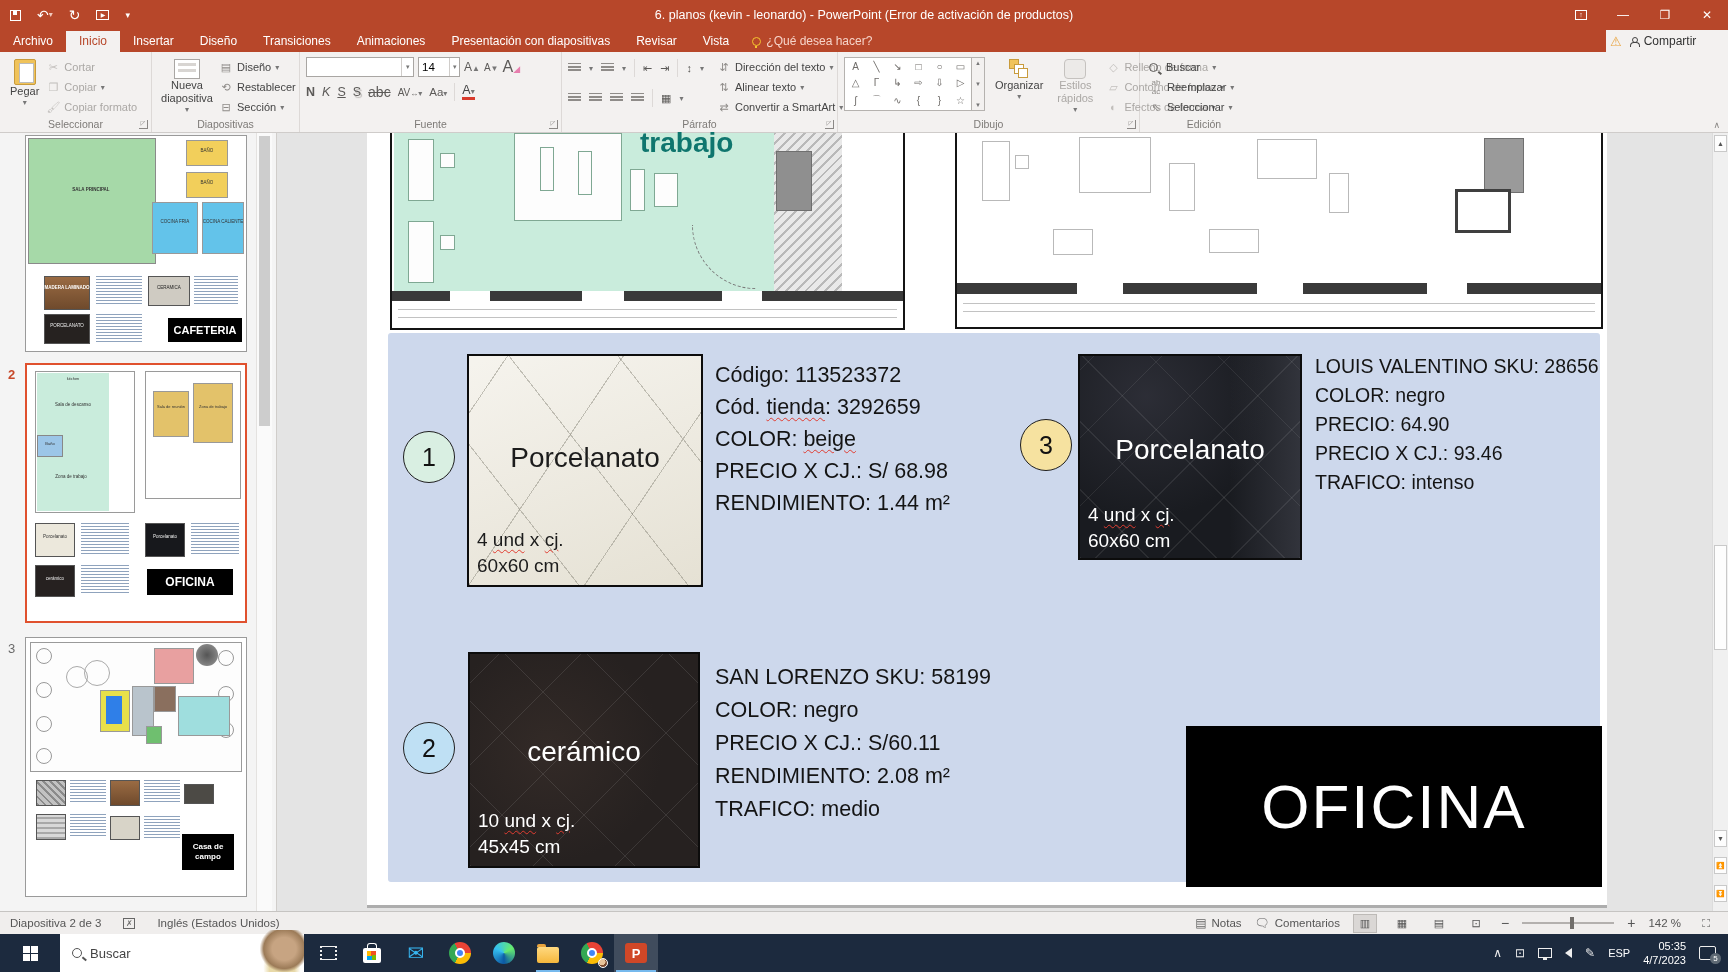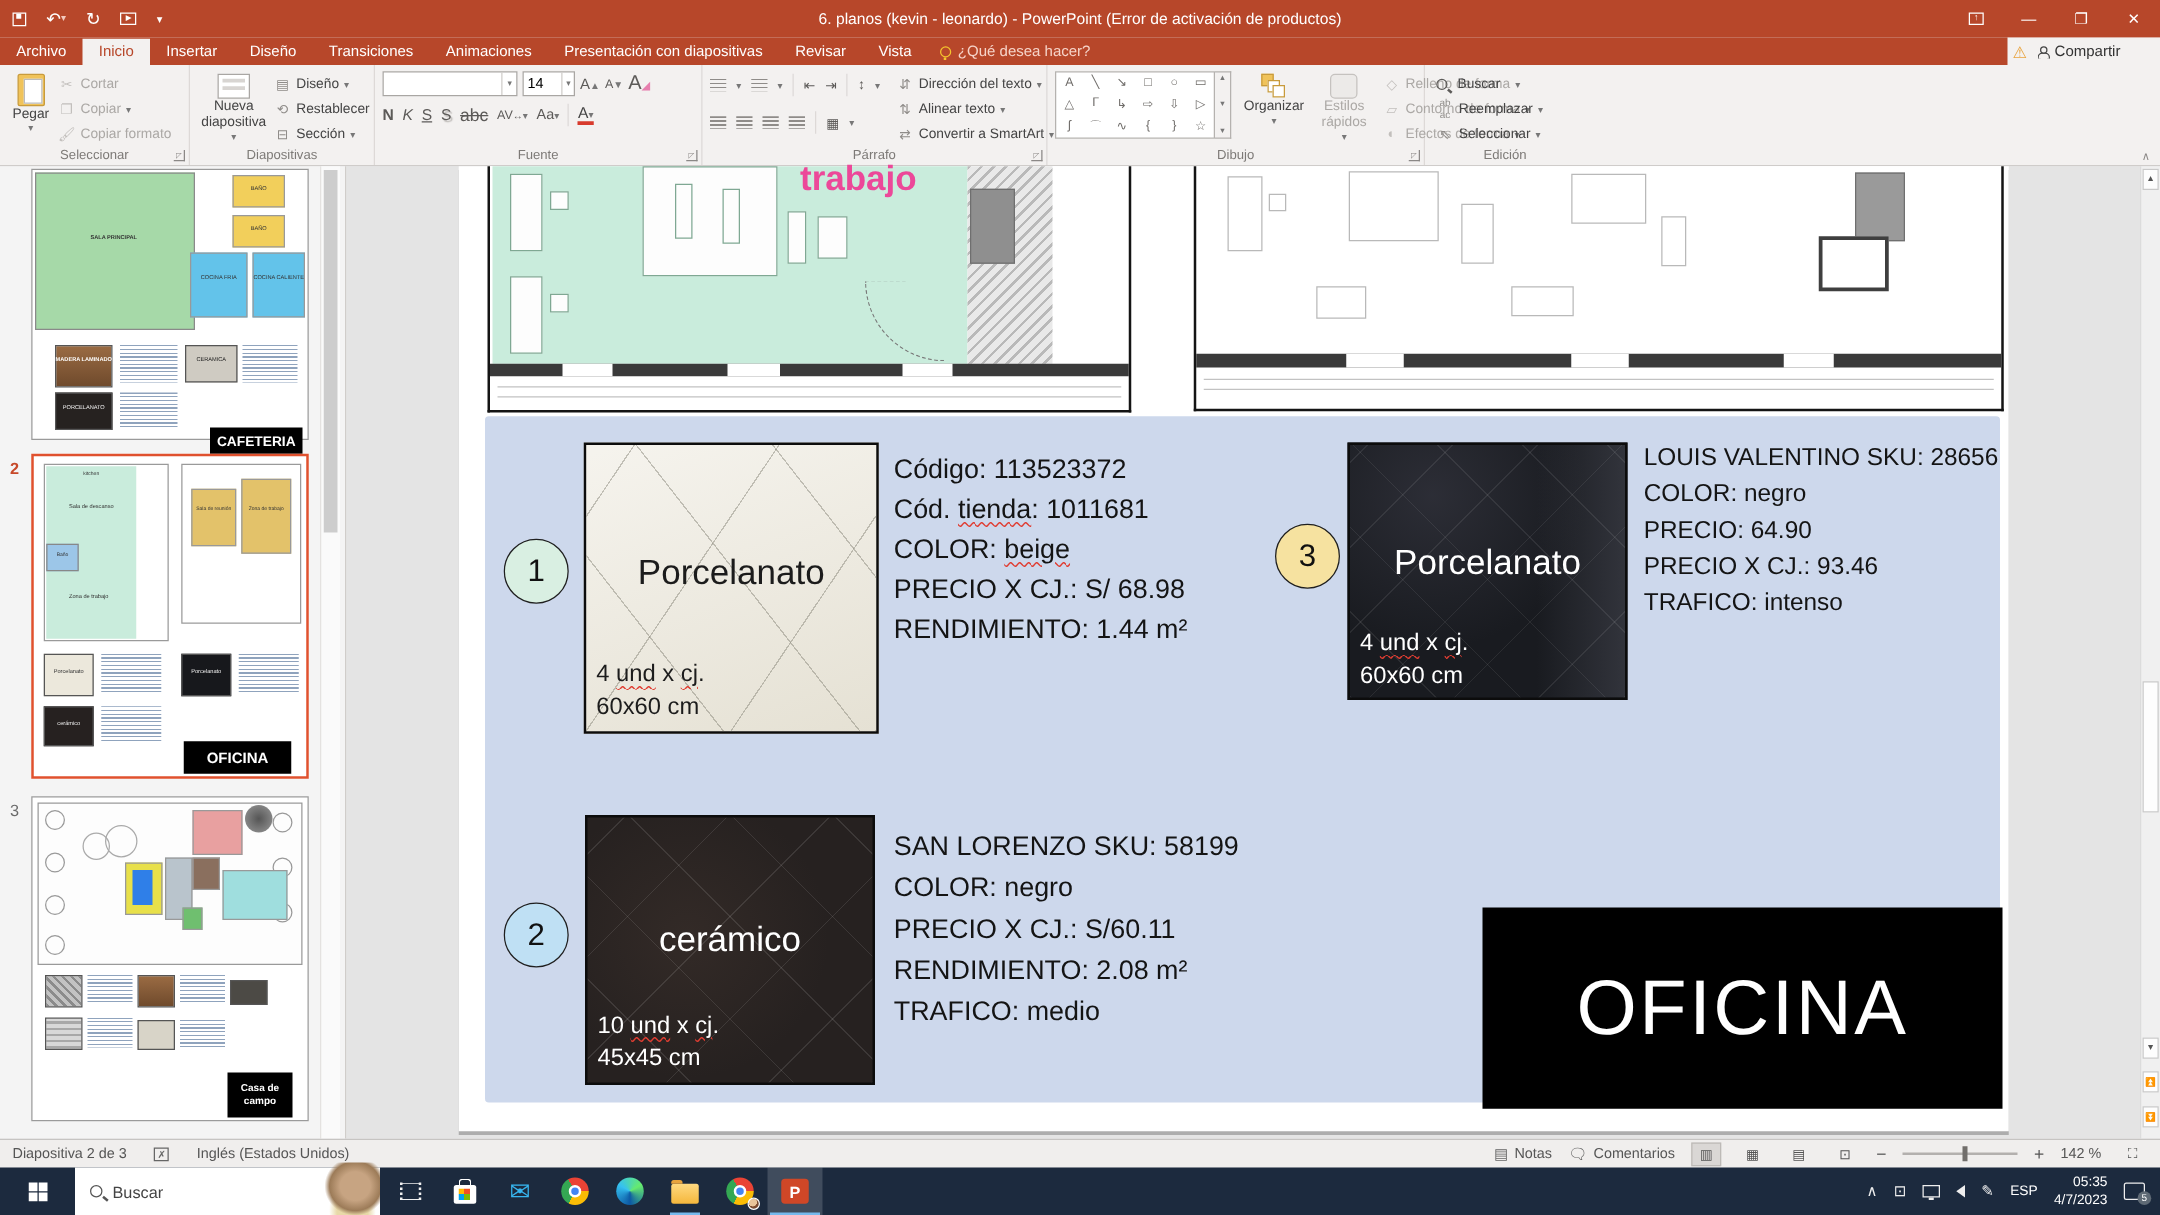--- a/index.html
+++ b/index.html
@@ -77,21 +77,21 @@
 
   
   #thumbpanel { position:absolute; left:0; top:0; width:277px; height:778px; background:#f4f4f4; border-right:1px solid #d0cdca; }
   .thumb { position:absolute; left:25px; width:222px; background:#fff; border:1px solid #9a9a9a; }
   .thumb.sel { border:2px solid #e0512e; }
   .tnum { position:absolute; left:8px; font-size:13px; color:#6a6a6a; }
   .tnum.sel { color:#c7492a; font-weight:bold; }
   .mini { position:absolute; font-size:4.5px; color:#333; line-height:1.1; text-align:center; }
   .tlines { position:absolute; background:repeating-linear-gradient(to bottom,#8fa3bd 0 1px,transparent 1px 3px); }
   .blk { position:absolute; }
-  .tag-black { position:absolute; background:#000; color:#fff; font-weight:bold; display:flex; align-items:center; justify-content:center; text-align:center;margin-top:24px; }
+  .tag-black { position:absolute; background:#000; color:#fff; font-weight:bold; display:flex; align-items:center; justify-content:center; text-align:center; }
   #panel-scroll { position:absolute; left:256px; top:0; width:16px; height:778px; background:#fafafa; border-left:1px solid #e4e2e0; }
   #panel-scroll .pth { position:absolute; left:2px; top:3px; width:11px; height:290px; background:#cdcdcd; }
 
   
   #canvas { position:absolute; left:90px; top:0; width:1240px; height:772px; background:#fff; box-shadow:0 3px 0 #adadad; }
   #workspace { position:absolute; left:277px; top:0; width:1435px; height:778px; background:#e4e4e4; }
 
   
   .plan { position:absolute; top:0; border:2px solid #141414; border-top:none; background:#fff; }
   #plan-left { left:23px; width:515px; height:197px; }
@@ -99,21 +99,21 @@
   .mint { position:absolute; left:2px; top:0; width:380px; height:158px; background:#c9ecdc; }
   .hatch { position:absolute; left:382px; top:0; width:68px; height:158px;
            background:repeating-linear-gradient(135deg,#b9b9b9 0 2px,#e9e9e9 2px 7px); }
   .desk { position:absolute; background:#fdfdfd; border:1px solid #7fa893; }
   .deskg { position:absolute; background:#fff; border:1px solid #b9b9b9; }
   .darkrect { position:absolute; background:#8f8f8f; border:1px solid #6f6f6f; }
   .doorarc { position:absolute; width:64px; height:64px; border:1.5px dashed #7a7a7a; border-top:none; border-right:none; border-radius:0 0 0 64px; }
   .wall { position:absolute; height:10px; background:#3a3a3a; }
   .wgap { position:absolute; height:10px; background:#fff; }
   .sill { position:absolute; height:1px; background:#c2c2c2; }
-  #plan-label { position:absolute; left:248px; top:-6px; font-size:28px; font-weight:bold; color:#ec4899; }
+  #plan-label { position:absolute; left:248px; top:-6px; font-size:28px; font-weight:bold; color:#0f766e; }
   .thickbox { position:absolute; border:3px solid #3f3f3f; background:#fff; }
 
   
   #bluepanel { position:absolute; left:21px; top:200px; width:1212px; height:549px; background:#cdd8ec; border-radius:3px; }
 
   .badge { position:absolute; width:52px; height:52px; border-radius:50%; border:1.5px solid #1f1f1f; display:flex; align-items:center; justify-content:center; font-size:25px; color:#111; }
   #badge1 { left:36px; top:298px; }
   #badge2 { left:36px; top:589px; }
   #badge3 { left:653px; top:286px; }
 
@@ -530,21 +530,21 @@
       <div id="bluepanel"></div>
 
       <div class="badge" id="badge1" style="background-color: rgb(217, 239, 226);">1</div>
       <div class="tile" id="tile1" style="background-color: rgb(236, 232, 220);">
         <div class="tile-label dark" style="top:86px">Porcelanato</div>
         <div class="cap dark" style="bottom:32px"><span>4 </span><span class="sq">und</span><span> x </span><span class="sq">cj</span><span>.</span></div>
         <div class="cap dark" style="bottom:6px">60x60 cm</div>
       </div>
       <div class="info" id="info1">
           <div class="line"><span>Código: 113523372</span></div>
-          <div class="line"><span>Cód. </span><span class="sq">tienda</span><span>: 1011681</span></div>
+          <div class="line"><span>Cód. </span><span class="sq">tienda</span><span>: 3292659</span></div>
           <div class="line"><span>COLOR: </span><span class="sq">beige</span></div>
           <div class="line"><span>PRECIO X CJ.: S/ 68.98</span></div>
           <div class="line"><span>RENDIMIENTO: 1.44 m²</span></div>
         </div>
 
       <div class="badge" id="badge3" style="background-color: rgb(246, 226, 160);">3</div>
       <div class="tile" id="tile3" style="background-color: rgb(25, 27, 32);">
         <div class="tile-label light" style="top:78px">Porcelanato</div>
         <div class="cap light" style="bottom:30px"><span>4 </span><span class="sq">und</span><span> x </span><span class="sq">cj</span><span>.</span></div>
         <div class="cap light" style="bottom:4px">60x60 cm</div>

